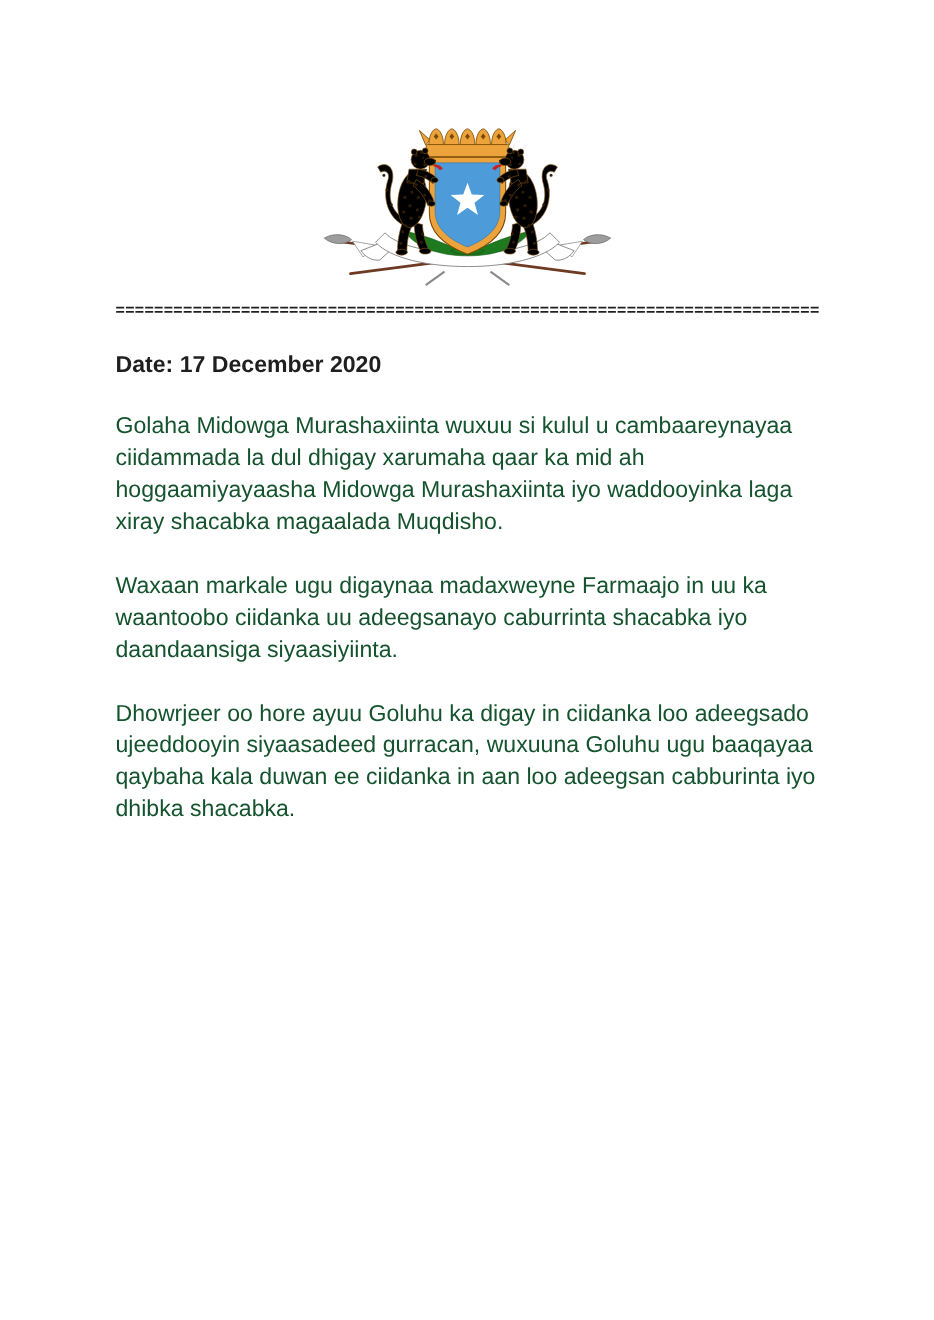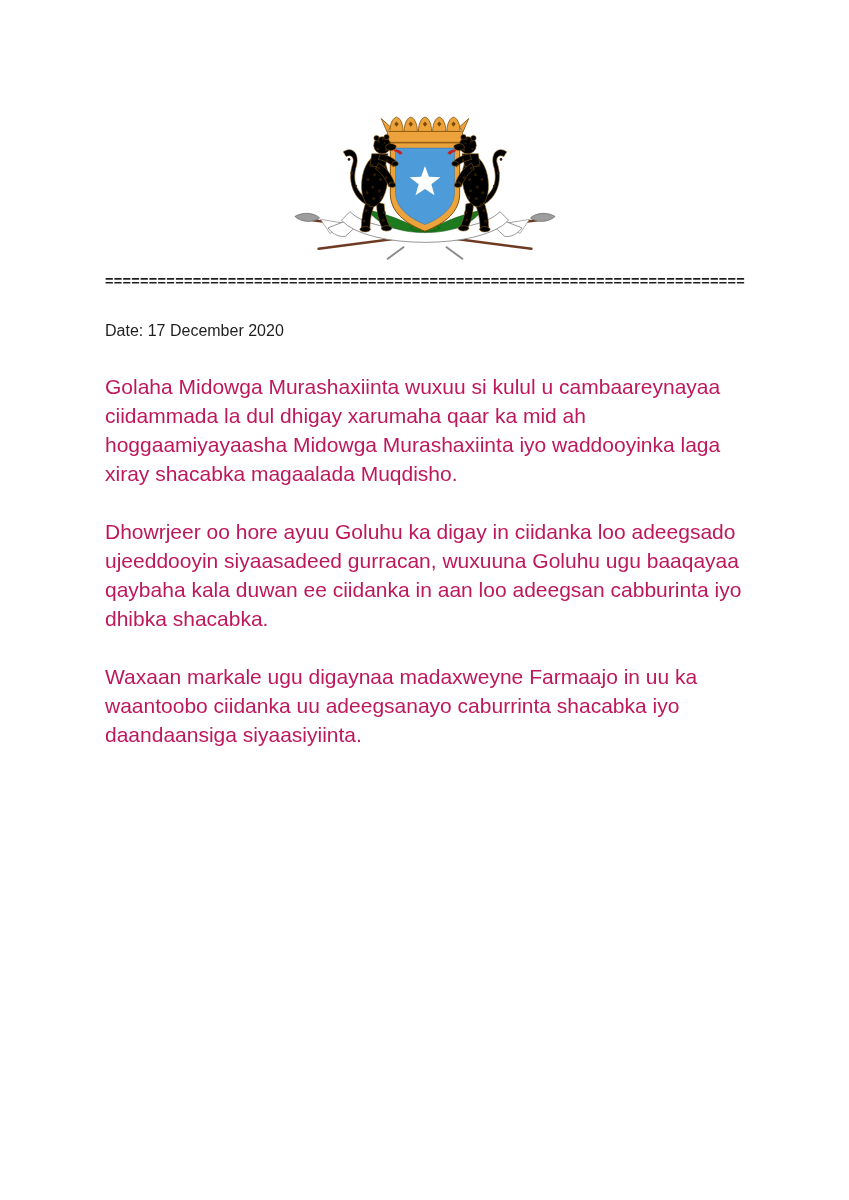--- a/index.html
+++ b/index.html
@@ -33,31 +33,31 @@
     font-size: 14.5px;
     line-height: 15px;
     letter-spacing: 0.3px;
     white-space: nowrap;
     overflow: hidden;
     width: 642px;
     color: #1f1f1f;
   }
   .date {
     margin: 27px 0 0 0;
-    font-weight: normal;
-    font-size: 16px;
+    font-weight: bold;
+    font-size: 21px;
     line-height: 29px;
   }
   .body-paragraph {
     margin: 0;
     padding-top: 17px;
     font-size: 21px;
     line-height: 29px;
     font-weight: 400;
-    color: #be185d;
+    color: #14532d;
   }
   .body-paragraph + .body-paragraph { padding-top: 29px; }
   p.first { padding-top: 27px; }
 </style>
 </head>
 <body>
 
 <div class="page">
 
   <div class="emblem-wrap">
@@ -159,17 +159,17 @@
 
       <use href="#leopard" xlink:href="#leopard"></use>
       <use href="#leopard" xlink:href="#leopard" transform="translate(280,0) scale(-1,1)"></use>
     </svg>
   </div>
 
   <div class="content">
     <div class="separator">=========================================================================</div>
     <p class="date">Date: 17 December 2020</p>
     <p class="body-paragraph first">Golaha Midowga Murashaxiinta wuxuu si kulul u cambaareynayaa ciidammada la dul dhigay xarumaha qaar ka mid ah hoggaamiyayaasha Midowga Murashaxiinta iyo waddooyinka laga xiray shacabka magaalada Muqdisho.</p>
+    <p class="body-paragraph">Waxaan markale ugu digaynaa madaxweyne Farmaajo in uu ka waantoobo ciidanka uu adeegsanayo caburrinta shacabka iyo daandaansiga siyaasiyiinta.</p>
     <p class="body-paragraph">Dhowrjeer oo hore ayuu Goluhu ka digay in ciidanka loo adeegsado ujeeddooyin siyaasadeed gurracan, wuxuuna Goluhu ugu baaqayaa qaybaha kala duwan ee ciidanka in aan loo adeegsan cabburinta iyo dhibka shacabka.</p>
-    <p class="body-paragraph">Waxaan markale ugu digaynaa madaxweyne Farmaajo in uu ka waantoobo ciidanka uu adeegsanayo caburrinta shacabka iyo daandaansiga siyaasiyiinta.</p>
   </div>
 
 </div>
 
 </body></html>

